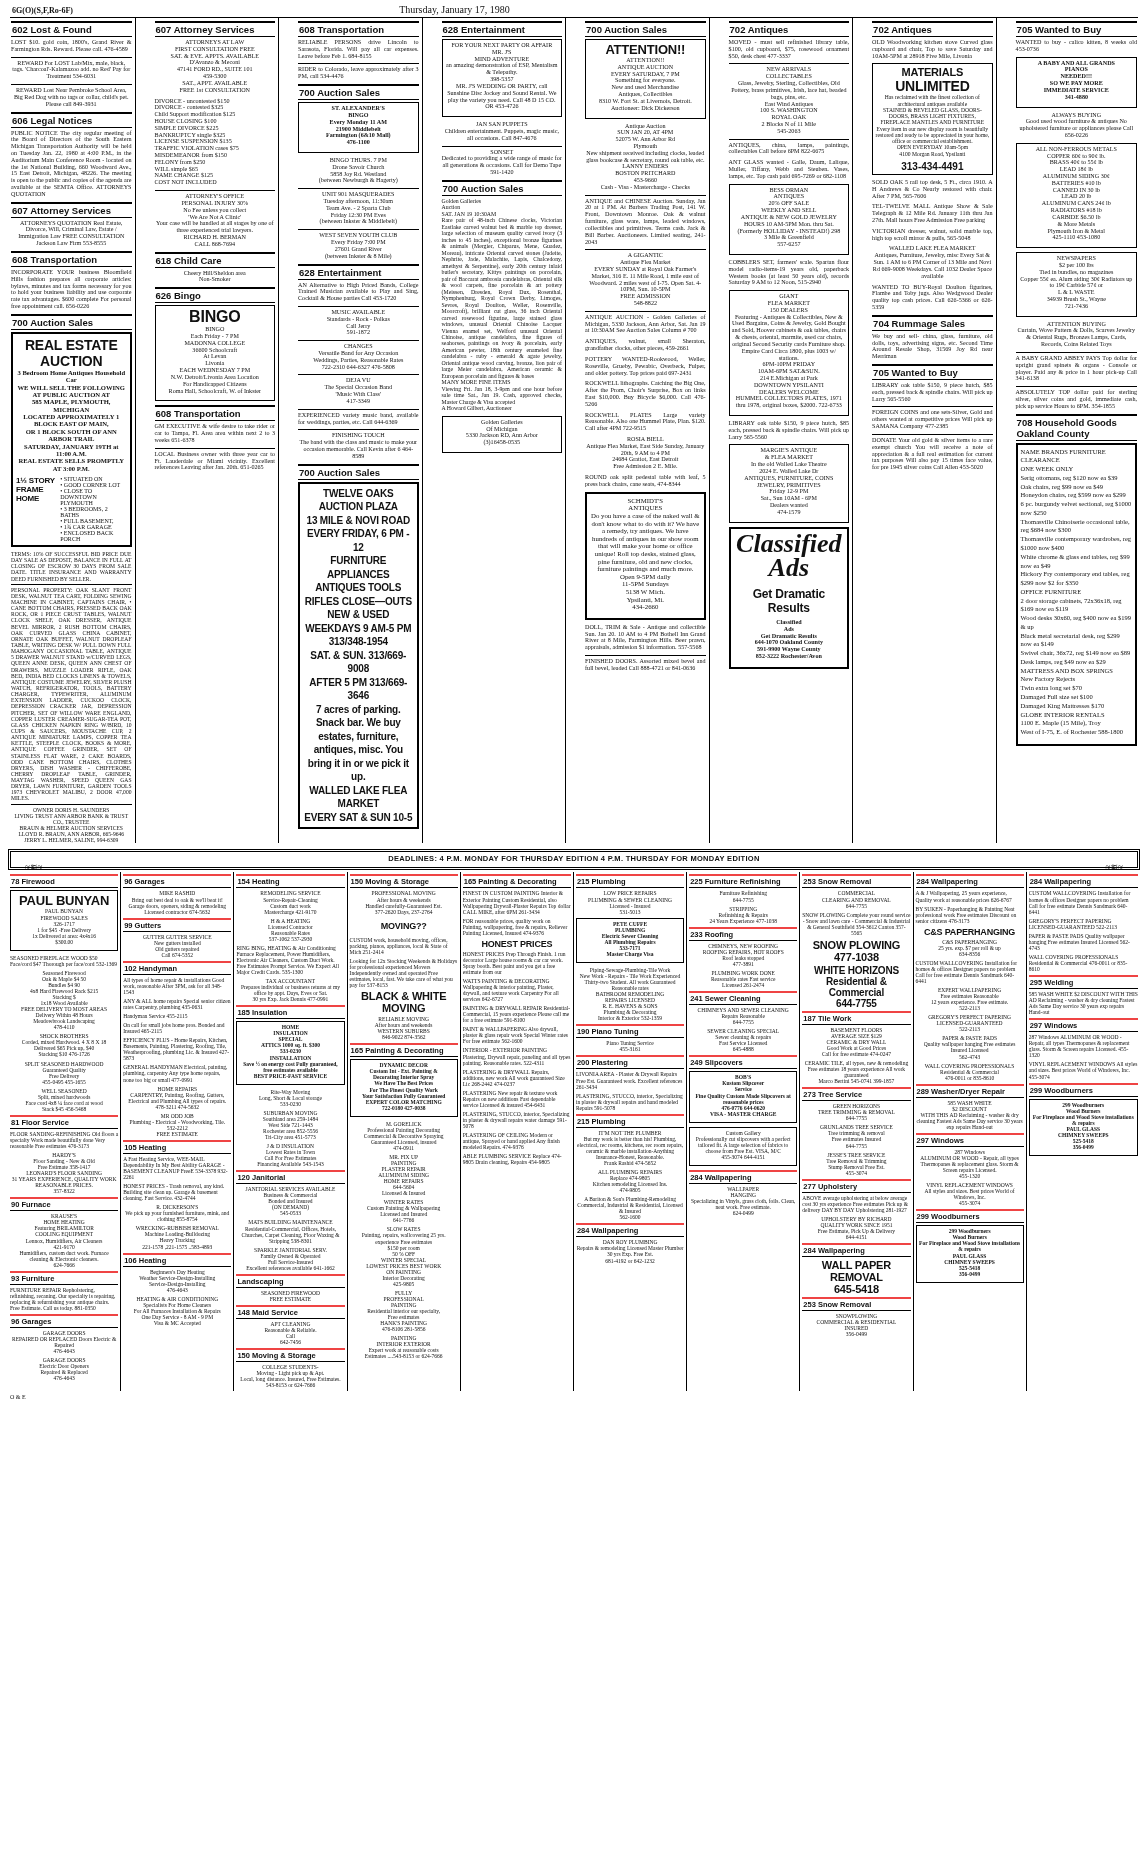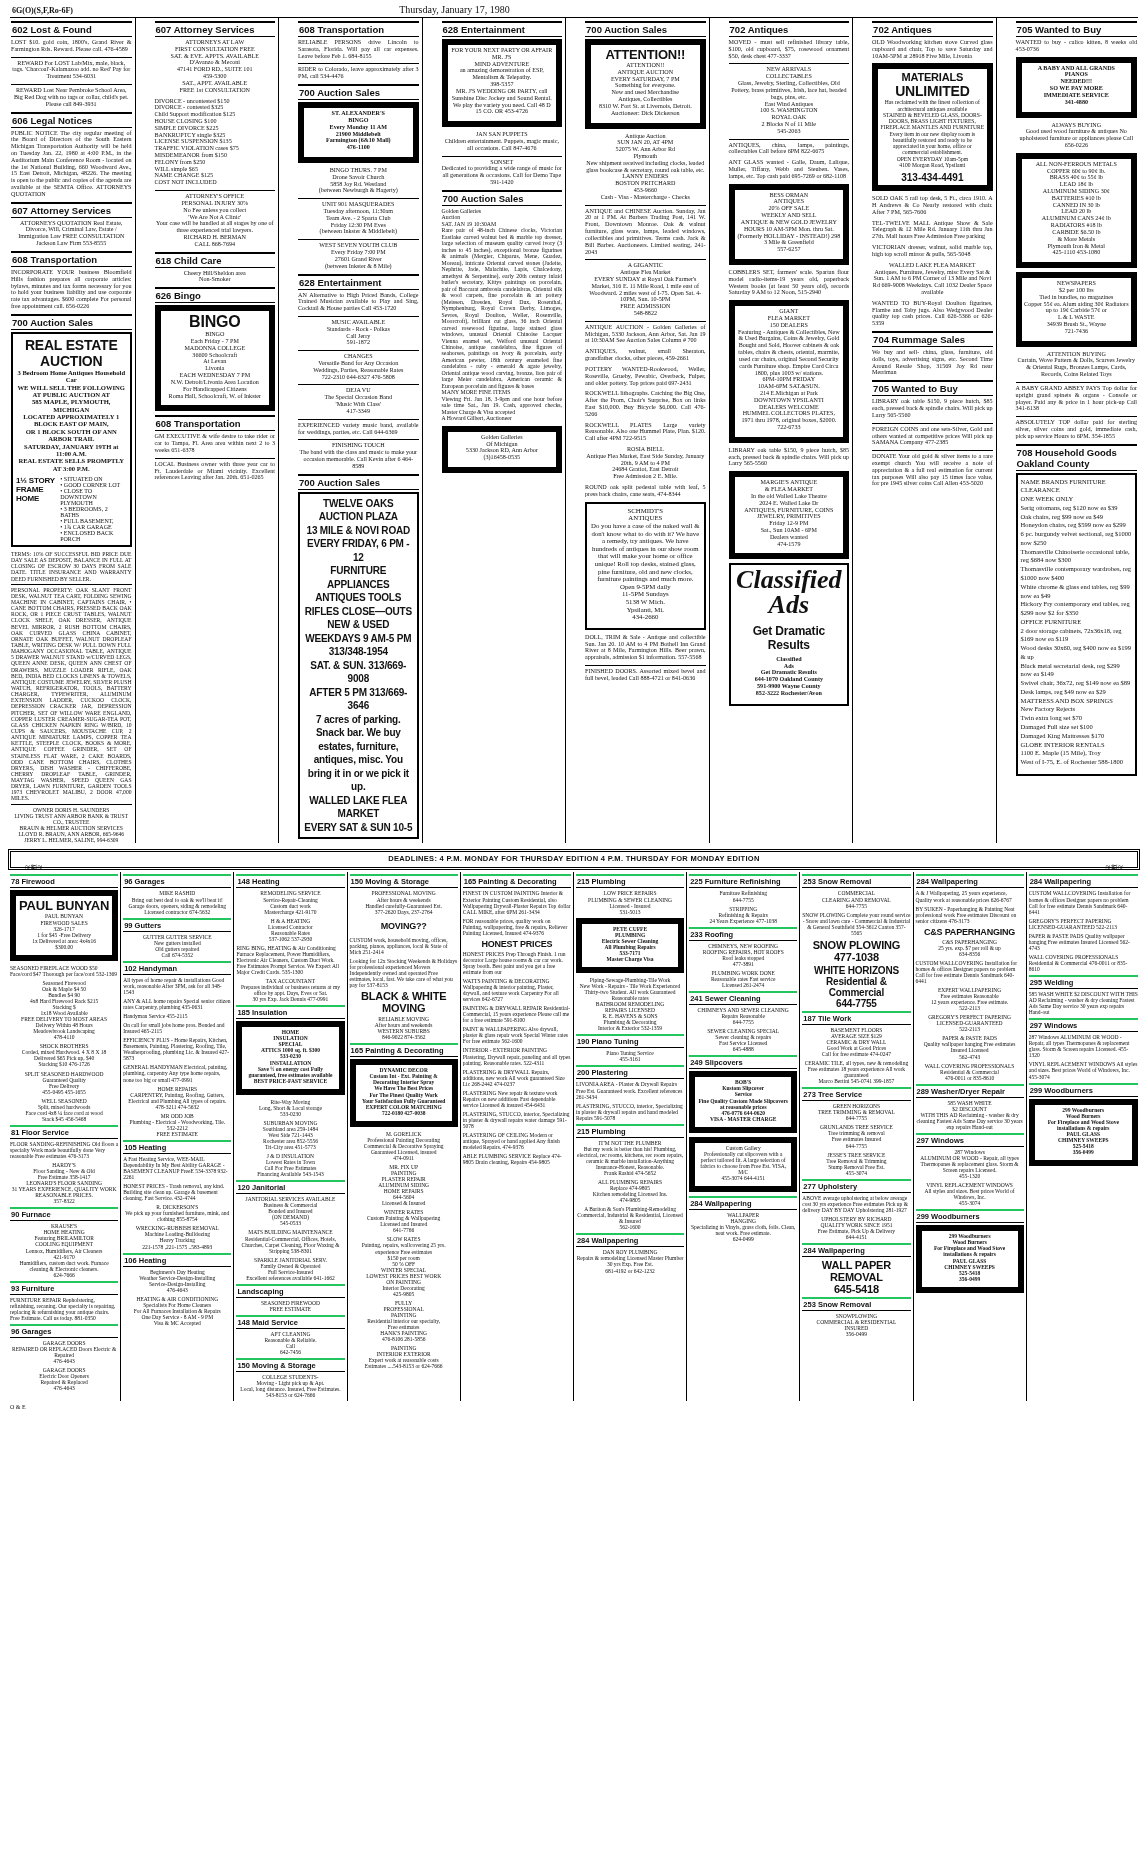--- a/index.html
+++ b/index.html
@@ -10,38 +10,38 @@
   .masthead .left{font-weight:bold;}
   .masthead .mid{font-size:10px;}
   .rule{border-top:1px solid #000;margin:0 10px;}
   
   .classifieds{display:flex;padding:0 8px;gap:16px;}
   .col{width:calc((1148px - 16px)/8);box-sizing:border-box;border-right:1px solid #000;padding:0 3px;}
   .col:last-child{border-right:none;}
   .cat{border-top:2px solid #000;border-bottom:1px solid #000;font-family:"Liberation Sans",sans-serif;font-weight:bold;font-size:9.5px;padding:1px 1px;margin:3px 0 2px 0;}
   .ad{font-size:6.1px;line-height:1.12;margin-bottom:4px;text-align:justify;}
   .ctr{text-align:center;}
-  .bx{border:6px solid #000000;padding:2px;margin-bottom:4px;text-align:center;}
+  .bx{border:1px solid #000000;padding:2px;margin-bottom:4px;text-align:center;}
   .bx2{border:2px solid #000;padding:3px;margin-bottom:4px;text-align:center;}
   .hl{font-family:"Liberation Sans",sans-serif;font-weight:bold;letter-spacing:-0.2px;} .s8{font-size:8px;} .s9{font-size:9px;} .s10{font-size:10px;}
   .s11{font-size:11px;} .s12{font-size:12px;} .s13{font-size:13px;} .s14{font-size:14px;}
   .s16{font-size:16px;}
   .tiny{font-size:5.6px;line-height:1.1;}
   .phone{font-family:"Liberation Sans",sans-serif;font-weight:bold;}
   .line{border-top:1px solid #000;margin:2px 0;}
   
   .hsg{margin:6px 8px 0 8px;border:3px double #000;padding:2px 0 4px 0;text-align:center;position:relative;}
   .hsg-title{font-family:"Liberation Serif",serif;font-style:italic;font-weight:bold;font-size:52px;letter-spacing:-1px;line-height:1.05;}
   .hsg-sub{font-family:"Liberation Sans",sans-serif;font-size:7.5px;font-weight:bold;letter-spacing:0.3px;}
   .hsg-deco{position:absolute;font-size:9px;}
   
   .svc{display:flex;padding:0 8px;margin-top:2px;}
   .scol{width:calc((1148px - 16px)/10);box-sizing:border-box;border-right:1px solid #000;padding:0 2px;}
   .scol:last-child{border-right:none;}
-  .scat{border-top:2px solid #22c55e;border-bottom:1px solid #000;font-family:"Liberation Sans",sans-serif;font-weight:bold;font-size:7.5px;padding:1px;margin:2px 0 2px 0;}
+  .scat{border-top:2px solid #ef4444;border-bottom:1px solid #000;font-family:"Liberation Sans",sans-serif;font-weight:bold;font-size:7.5px;padding:1px;margin:2px 0 2px 0;}
   .sad{font-size:5.5px;line-height:1.1;margin-bottom:3px;}
   .footer{font-size:6px;padding:3px 10px;}
   .big-script{font-family:"Liberation Serif",serif;font-style:italic;font-weight:bold;}
 </style>
 </head>
 <body>
 
 <div class="page">
 
   <div class="masthead">
@@ -608,21 +608,21 @@
 Service-Design-Installing
 476-4643</div>
       <div class="sad ctr" style="white-space:pre-line;">HEATING &amp; AIR CONDITIONING
 Specialists For Home Cleaners
 For All Furnaces Installation &amp; Repairs
 One Day Service - 8 AM - 9 PM
 Visa &amp; MC Accepted</div>
     </div>
 
     <div class="scol">
-      <div class="scat">148 Heating</div>
+      <div class="scat">154 Heating</div>
       <div class="sad ctr" style="white-space:pre-line;">REMODELING SERVICE
 Service-Repair-Cleaning
 Custom duct work
 Mastercharge         421-9170</div>
       <div class="sad ctr" style="white-space:pre-line;">H &amp; A HEATING
 Licensed Contractor
 Reasonable Rates
 537-1062        537-2930</div>
       <div class="sad">RING BING, HEATING
 &amp; Air Conditioning  Furnace Replacement, Power Humidifiers, Electronic Air Cleaners, Custom Duct Work. Free Estimates  Prompt Service. We Expect All Major Credit Cards.   535-1300</div>

